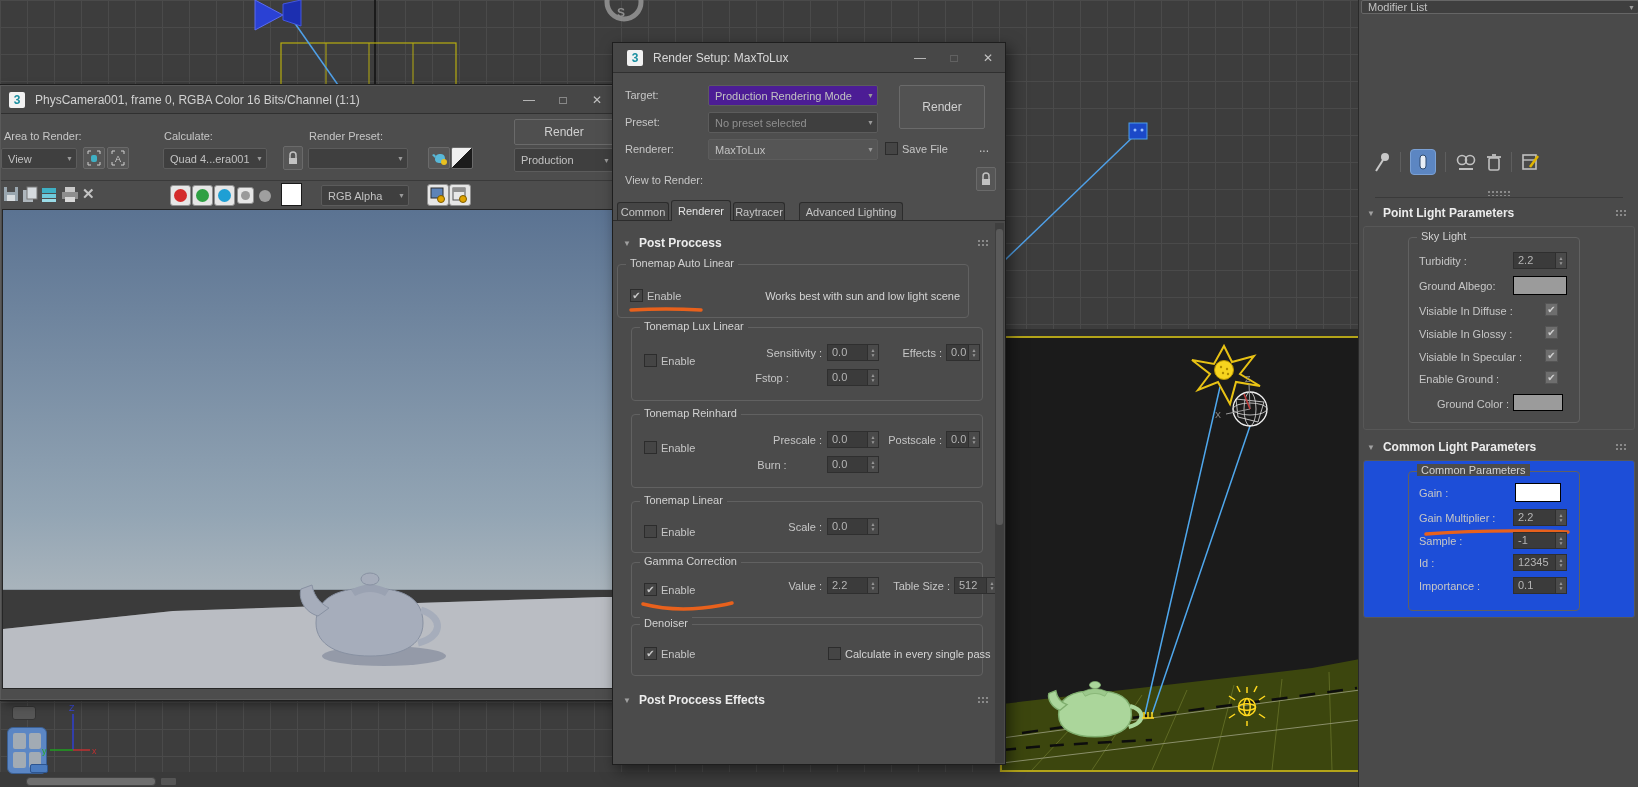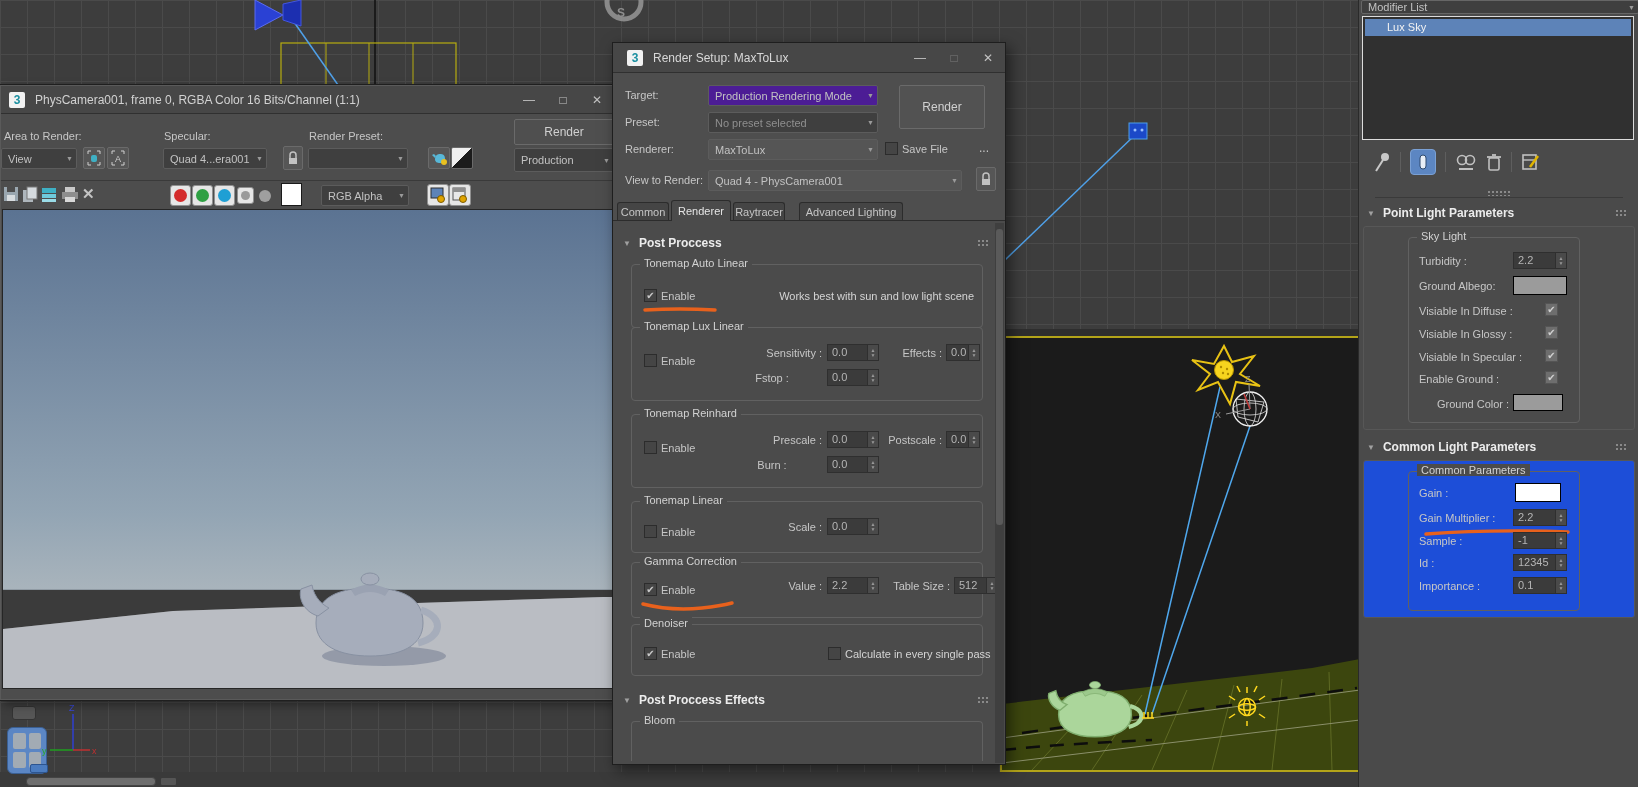--- a/index.html
+++ b/index.html
@@ -190,21 +190,21 @@
         <path d="M2,1 h3 M2,1 v3 M14,1 h-3 M14,1 v3 M2,15 h3 M2,15 v-3 M14,15 h-3 M14,15 v-3" stroke="#cfcfcf" fill="none"></path>
         <rect x="5" y="5" width="6" height="7" rx="2" fill="#3fb0c4"></rect>
       </svg>
   </div>
   <div class="abs btn" style="left:106px;top:61px;width:22px;height:22px;background:#565656">
     <svg width="16" height="16">
         <path d="M2,1 h3 M2,1 v3 M14,1 h-3 M14,1 v3 M2,15 h3 M2,15 v-3 M14,15 h-3 M14,15 v-3" stroke="#cfcfcf" fill="none"></path>
         <text x="5" y="12" font-size="9" fill="#cfcfcf">A</text>
       </svg>
   </div>
-  <span class="abs lbl" style="left:163px;top:44px">Specular:</span>
+  <span class="abs lbl" style="left:163px;top:44px">Calculate:</span>
   <div class="abs dd" style="left:162px;top:62px;width:104px;height:21px">
     <span>Quad 4...era001</span>
       <span class="arr">▼</span>
   </div>
   <div class="abs btn" style="left:282px;top:60px;width:20px;height:24px;background:#565656">
     <svg width="14" height="16">
         <path d="M4,8 V5 a3,3 0 0 1 6,0 V8" fill="none" stroke="#c2c2c2" stroke-width="1.5"></path>
         <rect x="3" y="8" width="8" height="6" fill="#c2c2c2"></rect>
       </svg>
   </div>
@@ -340,45 +340,41 @@
   <span class="abs lbl" style="left:12px;top:100px">Renderer:</span>
   <div class="abs dd" style="left:95px;top:96px;width:170px;height:21px;background:#555">
     <span>MaxToLux</span>
       <span class="arr">▼</span>
   </div>
   <span class="abs cb" style="left:272px;top:99px"></span>
   <span class="abs lbl" style="left:289px;top:100px">Save File</span>
   <div class="abs" style="left:366px;top:98px;color:#c6c6c6;font-size:12px">...</div>
 
   <span class="abs lbl" style="left:12px;top:131px">View to Render:</span>
-  <div class="abs dd" style="left:95px;top:127px;width:254px;height:21px;background:#555">
-    <span>Quad 4 - PhysCamera001</span>
-      <span class="arr">▼</span>
-  </div>
   <div class="abs btn" style="left:363px;top:124px;width:20px;height:24px;background:#565656">
     <svg width="14" height="16">
         <path d="M4,8 V5 a3,3 0 0 1 6,0 V8" fill="none" stroke="#c2c2c2" stroke-width="1.5"></path>
         <rect x="3" y="8" width="8" height="6" fill="#c2c2c2"></rect>
       </svg>
   </div>
 
   <div class="tab" style="left:4px;top:159px;width:52px">Common</div>
   <div class="tab active" style="left:58px;top:157px;width:60px">Renderer</div>
   <div class="tab" style="left:120px;top:159px;width:52px">Raytracer</div>
   <div class="tab" style="left:186px;top:159px;width:104px">Advanced Lighting</div>
 
   <div class="abs" style="left:0;top:177px;width:392px;height:544px;background:#4b4b4b;border-top:1px solid #2c2c2c">
 
     <div class="sect-h" style="left:10px;top:15px">
       <span class="rarr">▼</span>
       <span>Post Proccess</span>
     </div>
     <div class="dots" style="left:364px;top:18px"></div>
 
-    <div class="grp" style="left:18px;top:43px;width:352px;height:64px">
+    <div class="grp" style="left:4px;top:43px;width:352px;height:54px">
       <span class="lg">Tonemap Auto Linear</span>
       <span class="abs cb" style="left:12px;top:24px">
           <span class="ck">✔</span>
         </span>
       <span class="abs lbl" style="left:29px;top:25px">Enable</span>
       <svg class="abs" style="left:10px;top:41px" width="76" height="8">
           <path d="M3,4 Q38,2 73,4" stroke="#e8611c" stroke-width="3.5" fill="none" stroke-linecap="round"></path>
         </svg>
       <span class="abs lbl" style="left:140px;top:25px;width:202px;text-align:right;color:#d4d4d4">Works best with sun and low light scene</span>
     </div>
@@ -466,40 +462,34 @@
       <span class="abs cb" style="left:196px;top:22px"></span>
       <span class="abs lbl" style="left:213px;top:23px;color:#d4d4d4">Calculate in every single pass</span>
     </div>
 
     <div class="sect-h" style="left:10px;top:472px">
       <span class="rarr">▼</span>
       <span>Post Proccess Effects</span>
     </div>
     <div class="dots" style="left:364px;top:475px"></div>
 
-    <div class="grp" style="left:18px;top:500px;width:352px;height:40px;border-bottom:none;border-radius:4px 4px 0 0">
-      <span class="lg">Bloom</span>
-    </div>
 
     <div class="abs" style="left:382px;top:2px;width:9px;height:540px;background:#3f3f3f">
       <div class="abs" style="left:1px;top:6px;width:7px;height:296px;background:#5a5a5a;border-radius:3px"></div>
     </div>
   </div>
 </div>
 
 <div class="abs" style="left:1358px;top:0;width:280px;height:787px;background:#4a4a4a;border-left:1px solid #2a2a2a;z-index:5">
 
   <div class="abs dd" style="left:2px;top:0;width:278px;height:14px;border-color:#666">
     <span style="font-size:11px">Modifier List</span>
       <span class="arr">▼</span>
   </div>
 
-  <div class="abs" style="left:3px;top:16px;width:272px;height:124px;background:#303030;border:1px solid #dcdcdc">
-    <div style="margin:2px;height:17px;background:#5d83b8;color:#f2f2f2;font-size:11px;line-height:17px;padding-left:22px">Lux Sky</div>
-  </div>
 
   <div class="abs" style="left:14px;top:148px;width:252px;height:28px;display:flex;align-items:center;gap:9px">
     <svg width="18" height="22">
         <circle cx="12" cy="6" r="4" fill="#c9c9c9"></circle>
         <line x1="10" y1="9" x2="3" y2="20" stroke="#c9c9c9" stroke-width="2"></line>
       </svg>
     <span class="sep-v"></span>
     <div style="width:26px;height:26px;background:#5c86c2;border:1px solid #7aa0d4;border-radius:4px;display:flex;align-items:center;justify-content:center">
       <svg width="10" height="16">
           <rect x="2" y="1" width="6" height="14" rx="3" fill="#e8eef6" stroke="#2e4a70"></rect>

